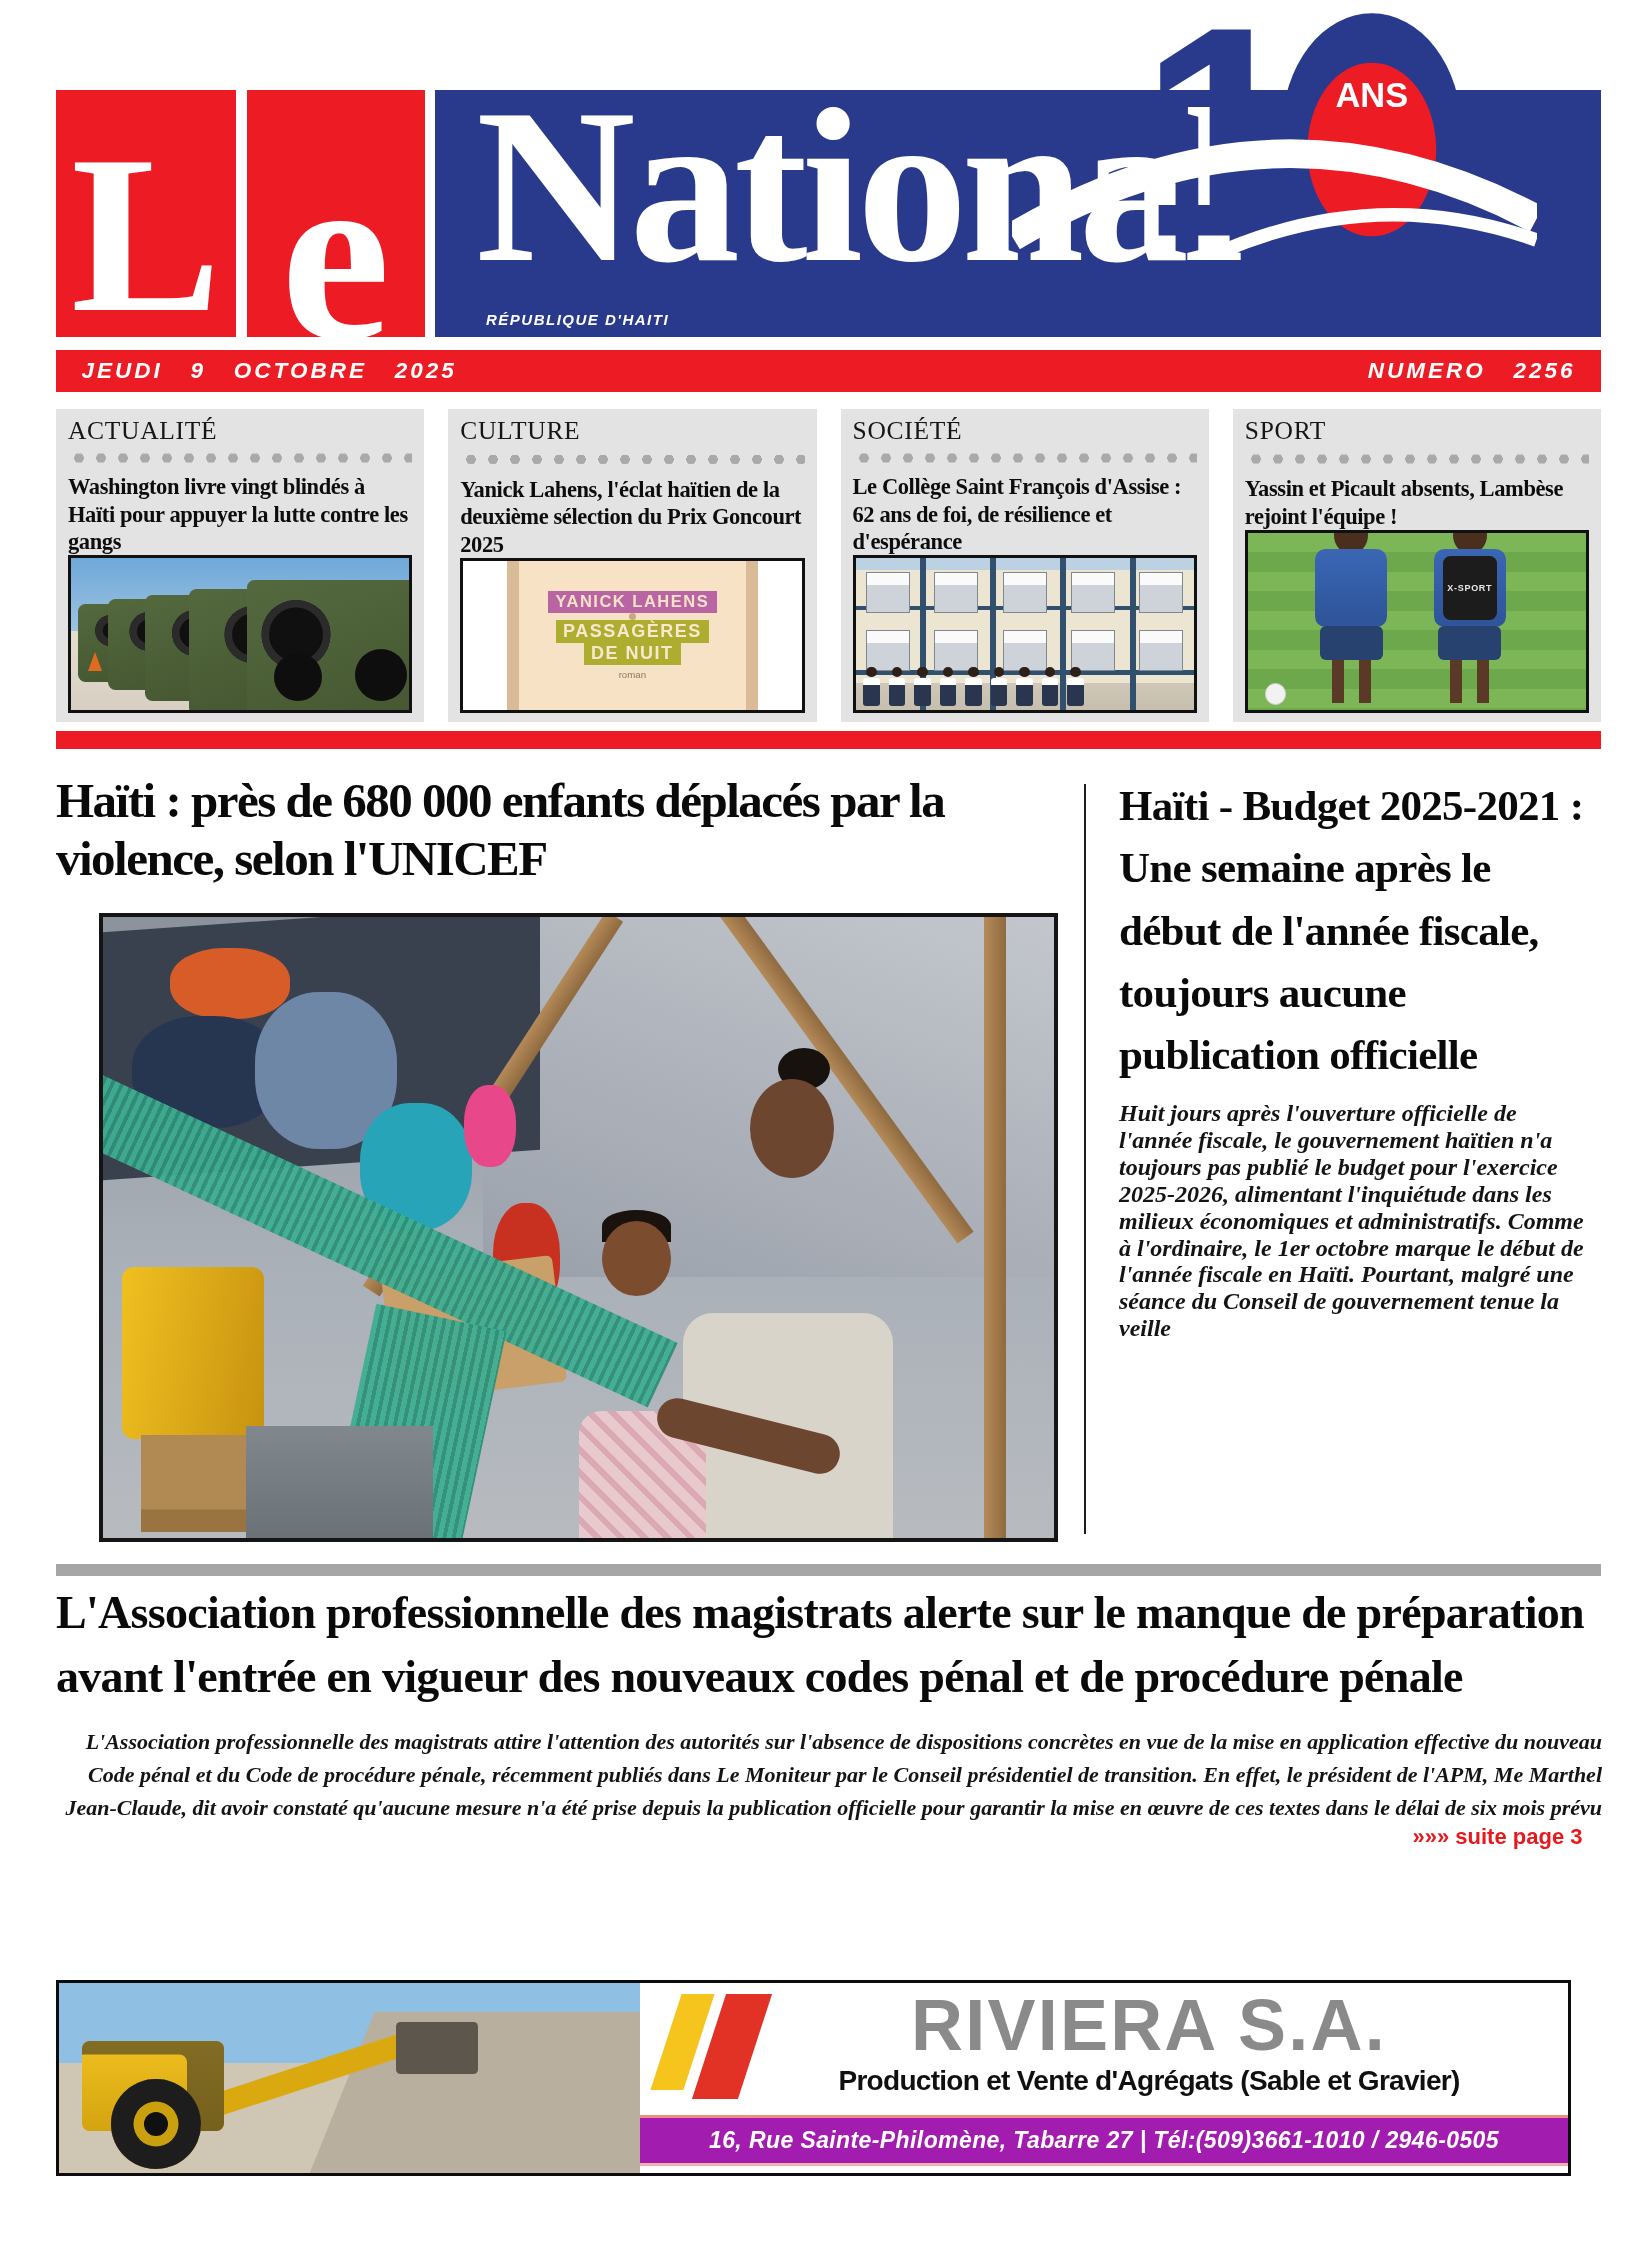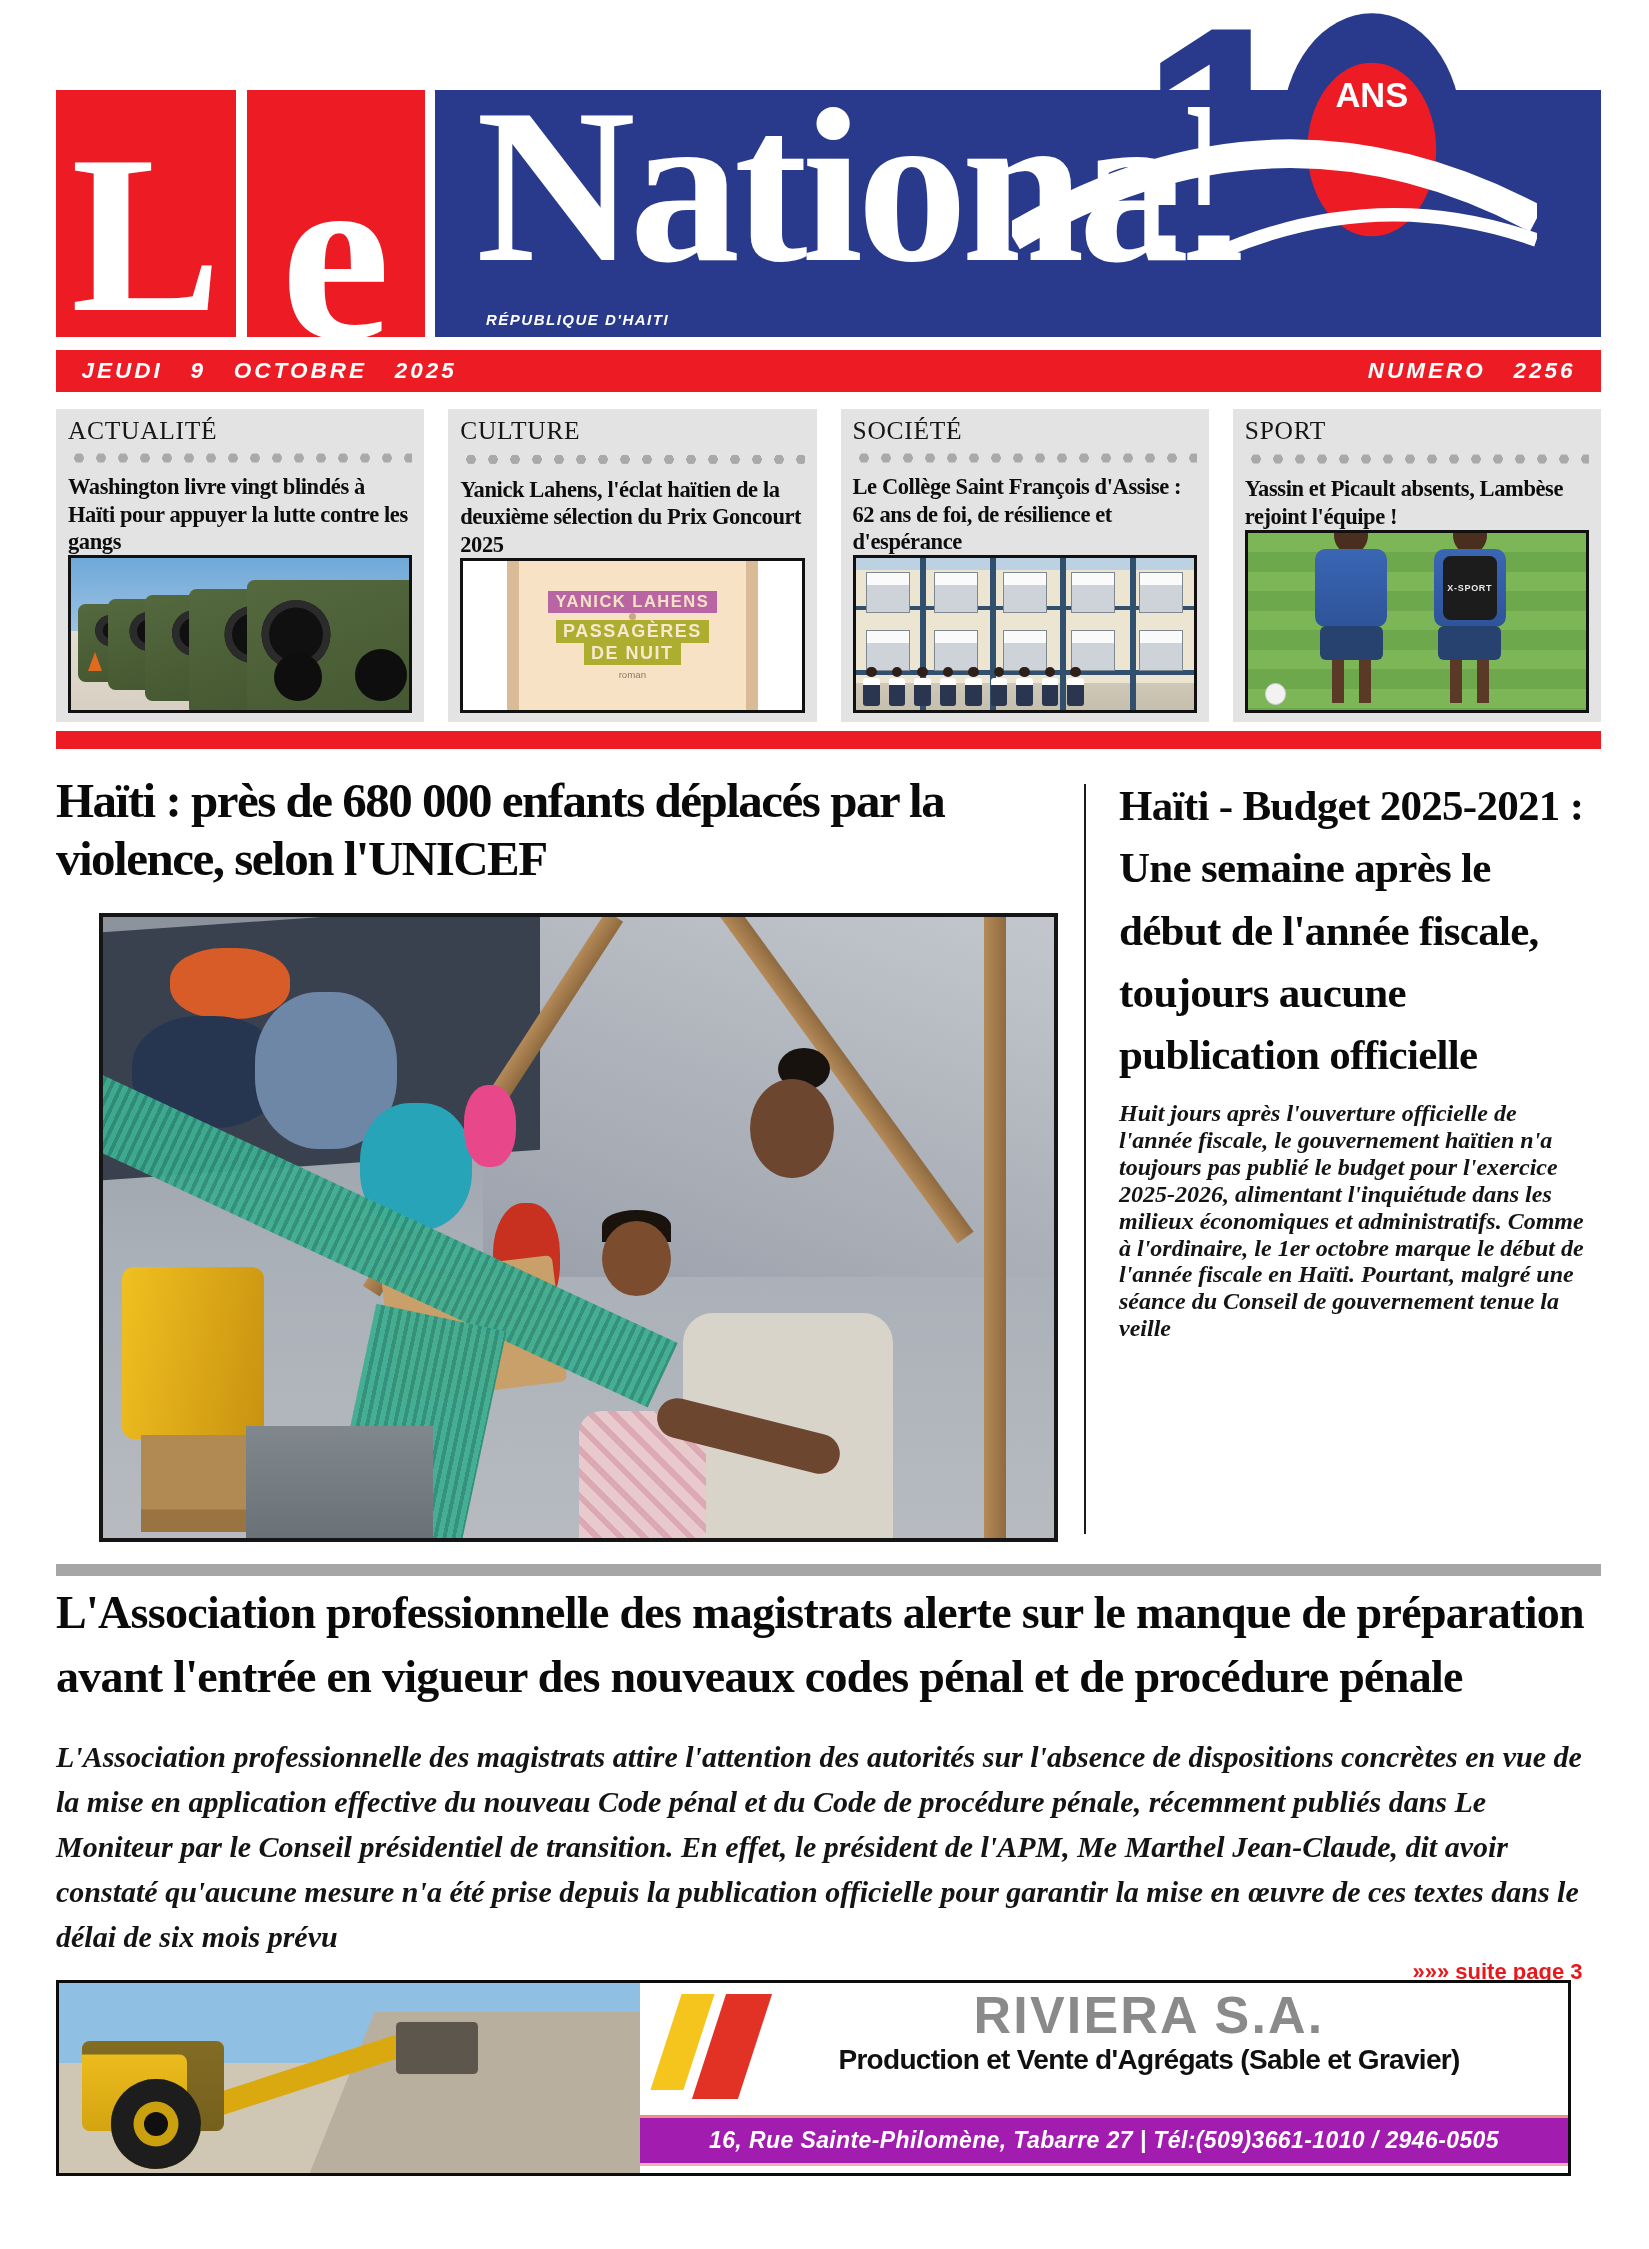--- a/index.html
+++ b/index.html
@@ -117,21 +117,21 @@
   
   .vrule{position:absolute;left:1084px;top:784px;width:1.5px;height:750px;background:#1c1c1c;}
   .budget{position:absolute;left:1119px;top:775px;width:472px;}
   .budget h2{margin:0;font-size:43px;line-height:1.45;letter-spacing:-0.7px;font-weight:bold;color:#0a0a0a;}
   .budget .deck{margin-top:13.5px;font-size:24px;line-height:1.12;font-weight:bold;font-style:italic;color:#141414;}
 
   
   .graybar{position:absolute;left:56px;top:1564px;width:1545px;height:12px;background:#a6a6a6;}
   .magistrats{position:absolute;left:56px;top:1581px;width:1546px;}
   .magistrats h3{margin:0;font-size:46px;line-height:1.4;letter-spacing:-0.7px;font-weight:bold;color:#0a0a0a;}
-  .magistrats .body{margin-top:24px;font-size:30px;line-height:1.5;font-weight:bold;font-style:italic;color:#141414;}
+  .magistrats .body{margin-top:15px;font-size:22px;line-height:1.5;font-weight:bold;font-style:italic;color:#141414;text-align:right;}
   .suite{margin-top:0px;text-align:right;padding-right:19.5px;color:#e8191c;
         font-family:"Liberation Sans", sans-serif;font-weight:bold;font-size:22px;}
 
   
   .ad{position:absolute;left:56px;top:1980px;width:1515px;height:196px;border:3.7px solid #0c0c0c;
       box-sizing:border-box;display:flex;background:#fff;}
   .ad-photo{width:581px;height:100%;position:relative;overflow:hidden;
       background:linear-gradient(180deg,#8fc0e4 0 42%,#cfc6b4 42% 100%);flex:none;}
   .gravel{position:absolute;right:-30px;bottom:0;width:62%;height:85%;background:#b9af9e;
       clip-path:polygon(18% 0,100% 0,100% 100%,0 100%);}
@@ -139,21 +139,21 @@
       background:linear-gradient(180deg,#f0c020,#d3a410);box-shadow:inset -37px 13.5px 0 rgba(40,40,40,.55);}
   .loader-arm{position:absolute;left:24%;bottom:46%;width:225px;height:22.5px;background:#d9a90f;transform:rotate(-18deg);}
   .loader-bucket{position:absolute;left:58%;bottom:52%;width:82px;height:52px;background:#5c564c;border-radius:4.5px;}
   .loader-wheel{position:absolute;left:9%;bottom:2%;width:90px;height:90px;border-radius:50%;background:#101010;
       box-shadow:inset 0 0 0 22.5px #1d1d1d, inset 0 0 0 33px #caa00e;}
   .ad-right{flex:1;position:relative;text-align:center;}
   .stripe{position:absolute;top:10.5px;}
   .stripe-y{left:25.5px;width:33px;height:96px;background:#f6c51d;transform:skewX(-18deg);}
   .stripe-r{left:69px;width:46px;height:105px;background:#e23226;transform:skewX(-18deg);}
   .ad-company{margin:4.5px 0 0 90px;font-family:"Liberation Sans", sans-serif;font-weight:bold;
-      font-size:52px;color:#8a8a8a;letter-spacing:2.2px;line-height:1.05;}
+      font-size:72px;color:#8a8a8a;letter-spacing:2.2px;line-height:1.05;}
   .ad-tagline{margin:1.5px 0 0 90px;font-family:"Liberation Sans", sans-serif;font-weight:bold;
       font-size:28px;color:#101010;letter-spacing:-0.7px;}
   .ad-band{position:absolute;left:0;right:0;bottom:7.5px;height:45px;background:#a21caf;
       border-top:3px solid #ef8d84;border-bottom:3.7px solid #f2b0ac;display:flex;align-items:center;justify-content:center;}
   .ad-band span{color:#fff;font-family:"Liberation Sans", sans-serif;font-weight:bold;font-style:italic;
       font-size:23px;letter-spacing:0.4px;}
 </style>
 </head>
 <body>
 

